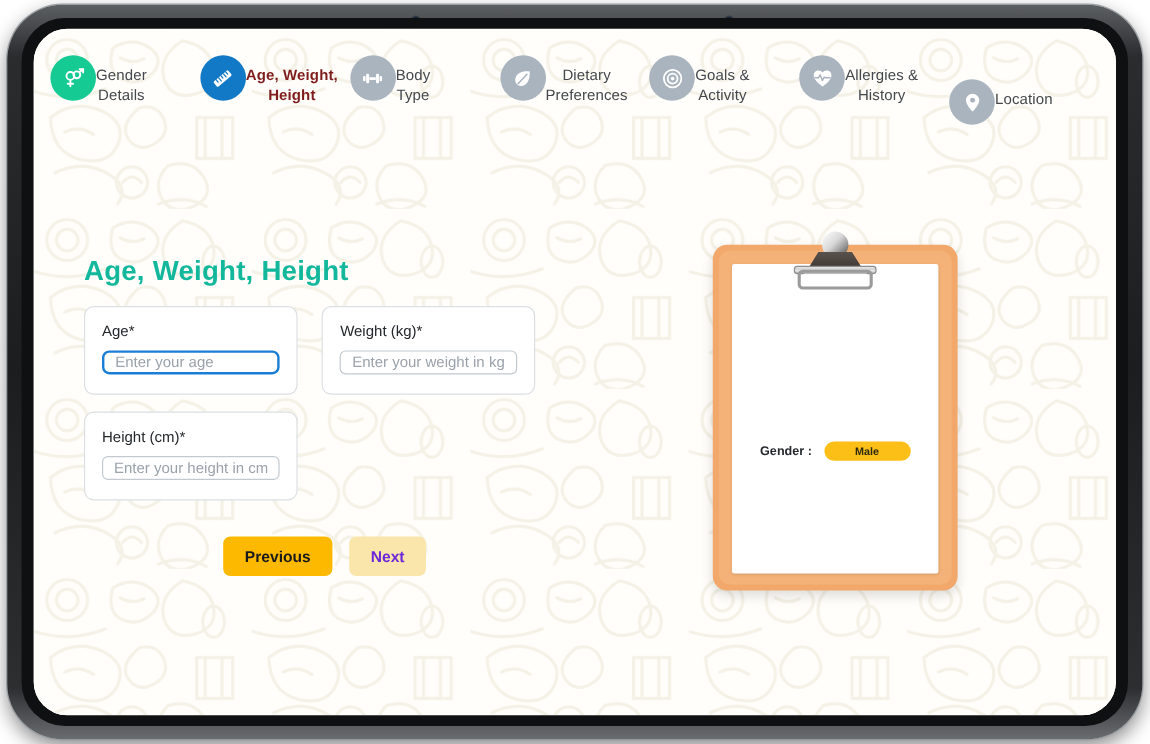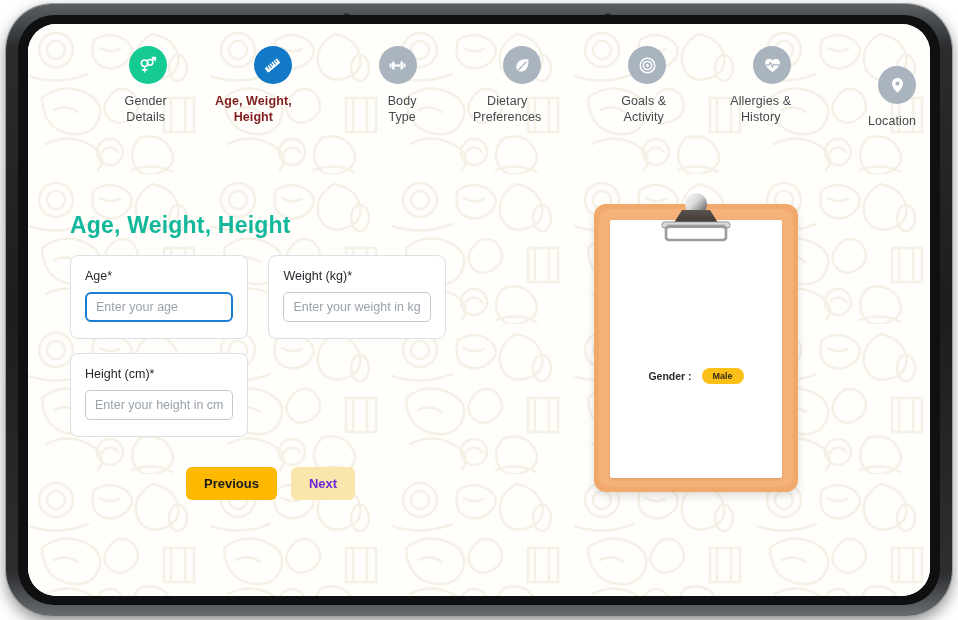--- a/index.html
+++ b/index.html
@@ -64,22 +64,22 @@
     position: absolute;
     left: 0; top: 22px;
     width: 902px; height: 112px;
     display: flex;
     align-items: flex-start;
     padding: 0 14px 0 14px;
   }
   .step {
     flex: 1 1 0;
     display: flex;
-    flex-direction: column;
-    align-items: flex-end;
+    flex-direction: row;
+    align-items: flex-start;
     min-width: 0;
   }
   .step-icon {
     width: 38px; height: 38px;
     border-radius: 50%;
     display: flex; align-items: center; justify-content: center;
     background: #aab4bf;
     flex: none;
   }
   .step-icon svg { display: block; }
@@ -135,21 +135,21 @@
   .field-card.weight { width: 178px; margin-left: 16px; }
   .field-card.height { width: 178px; }
 
   .field-label {
     font-size: 12.5px;
     color: #24282c;
     margin-bottom: 9px;
   }
   .field-input {
     width: 100%;
-    height: 30px;
+    height: 20px;
     border: 1px solid #c3c9d0;
     border-radius: 5px;
     padding: 0 9px;
     font-size: 12.5px;
     font-family: "Liberation Sans", sans-serif;
     color: #24282c;
     background: #fff;
     outline: none;
   }
   .field-input::placeholder { color: #9aa2ab; }
@@ -220,21 +220,21 @@
   #gender-label {
     font-size: 10.5px;
     font-weight: bold;
     color: #26292d;
   }
   #gender-value {
     background: #fcbf17;
     color: #2e2a12;
     font-size: 9px;
     font-weight: bold;
-    padding: 3px 11px;
+    padding: 3px 26px;
     border-radius: 11px;
   }
 </style>
 </head>
 <body>
 
 <div id="device-frame">
 
   <div id="camera-left" class="cam-dot"></div>
   <div id="speaker-far-left" class="speaker-slot"></div>

